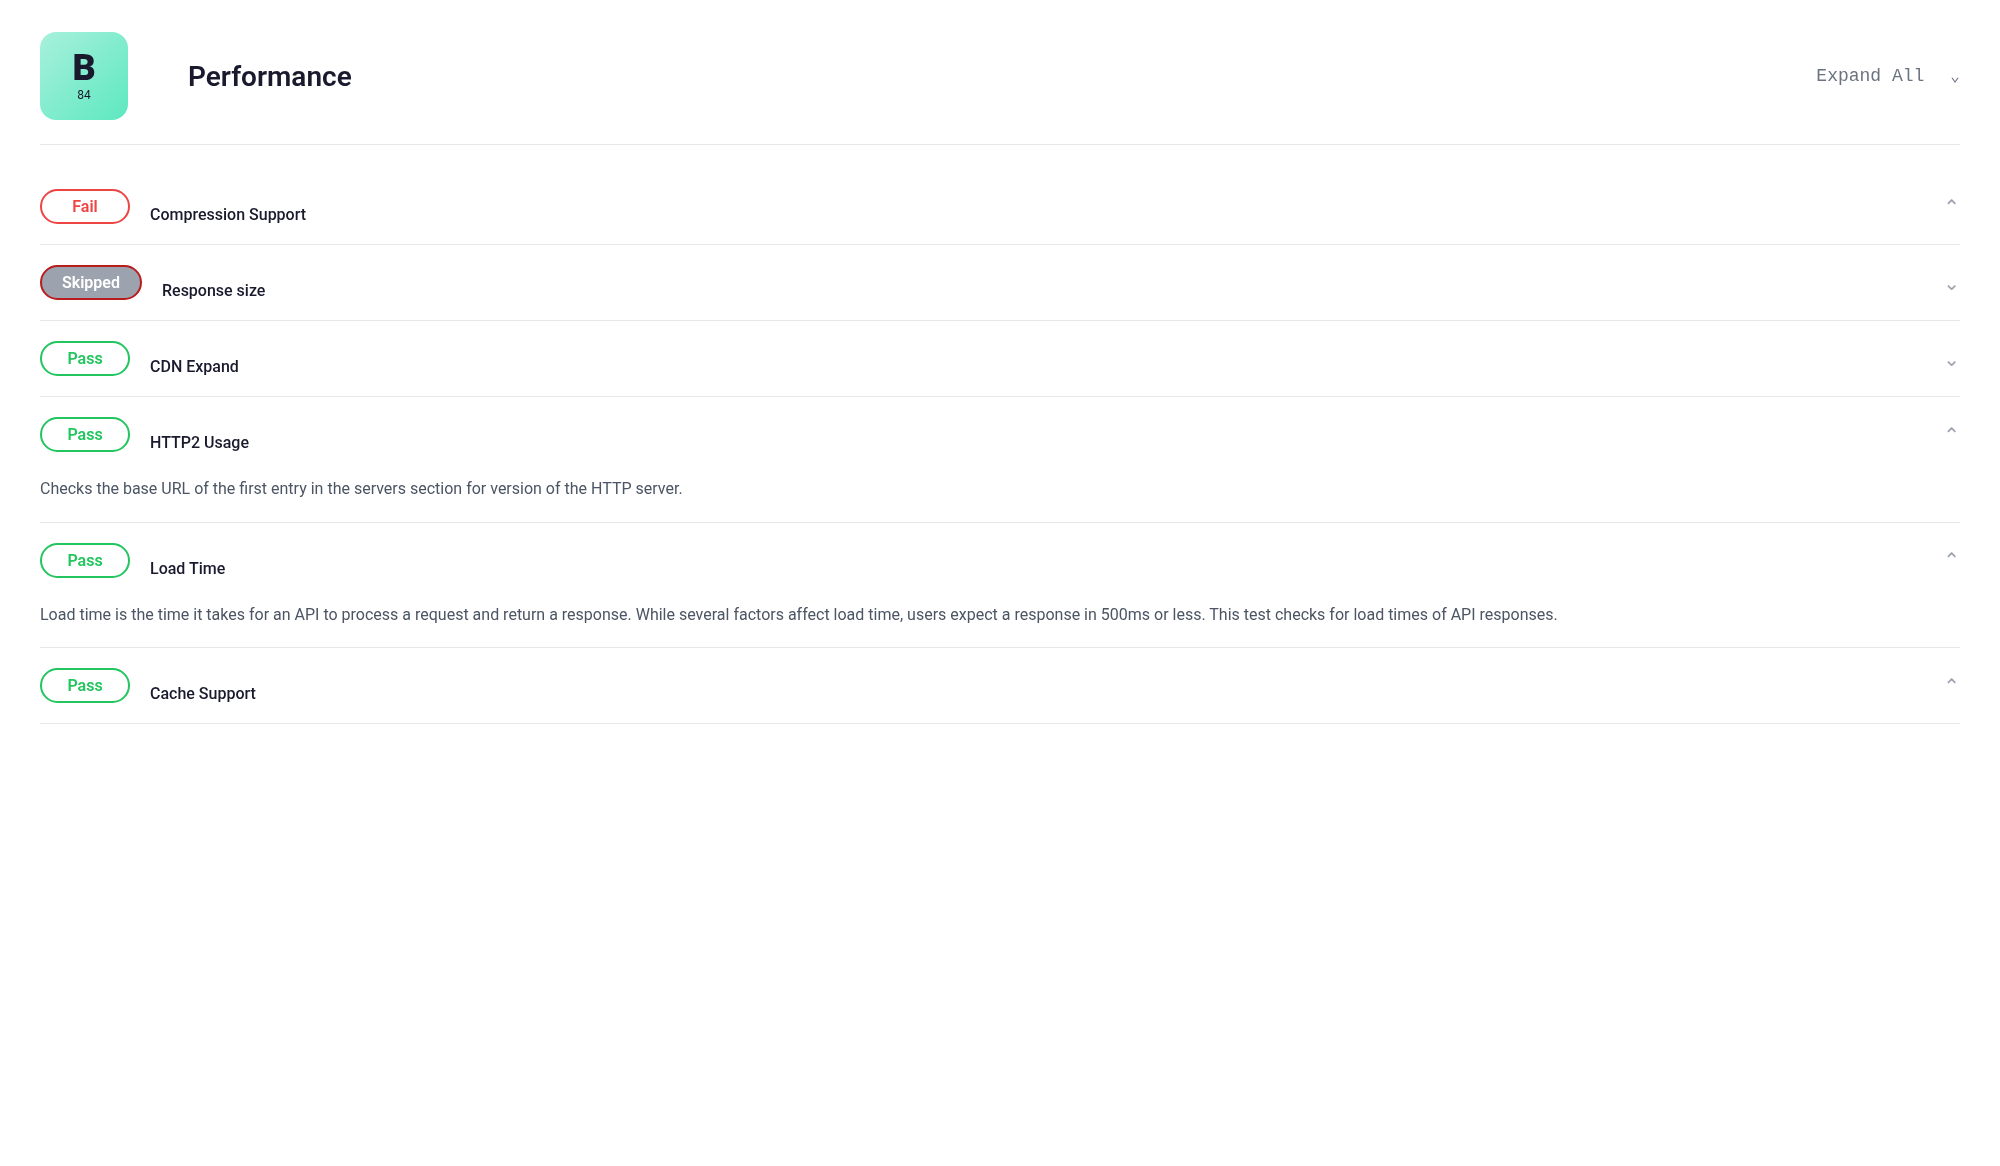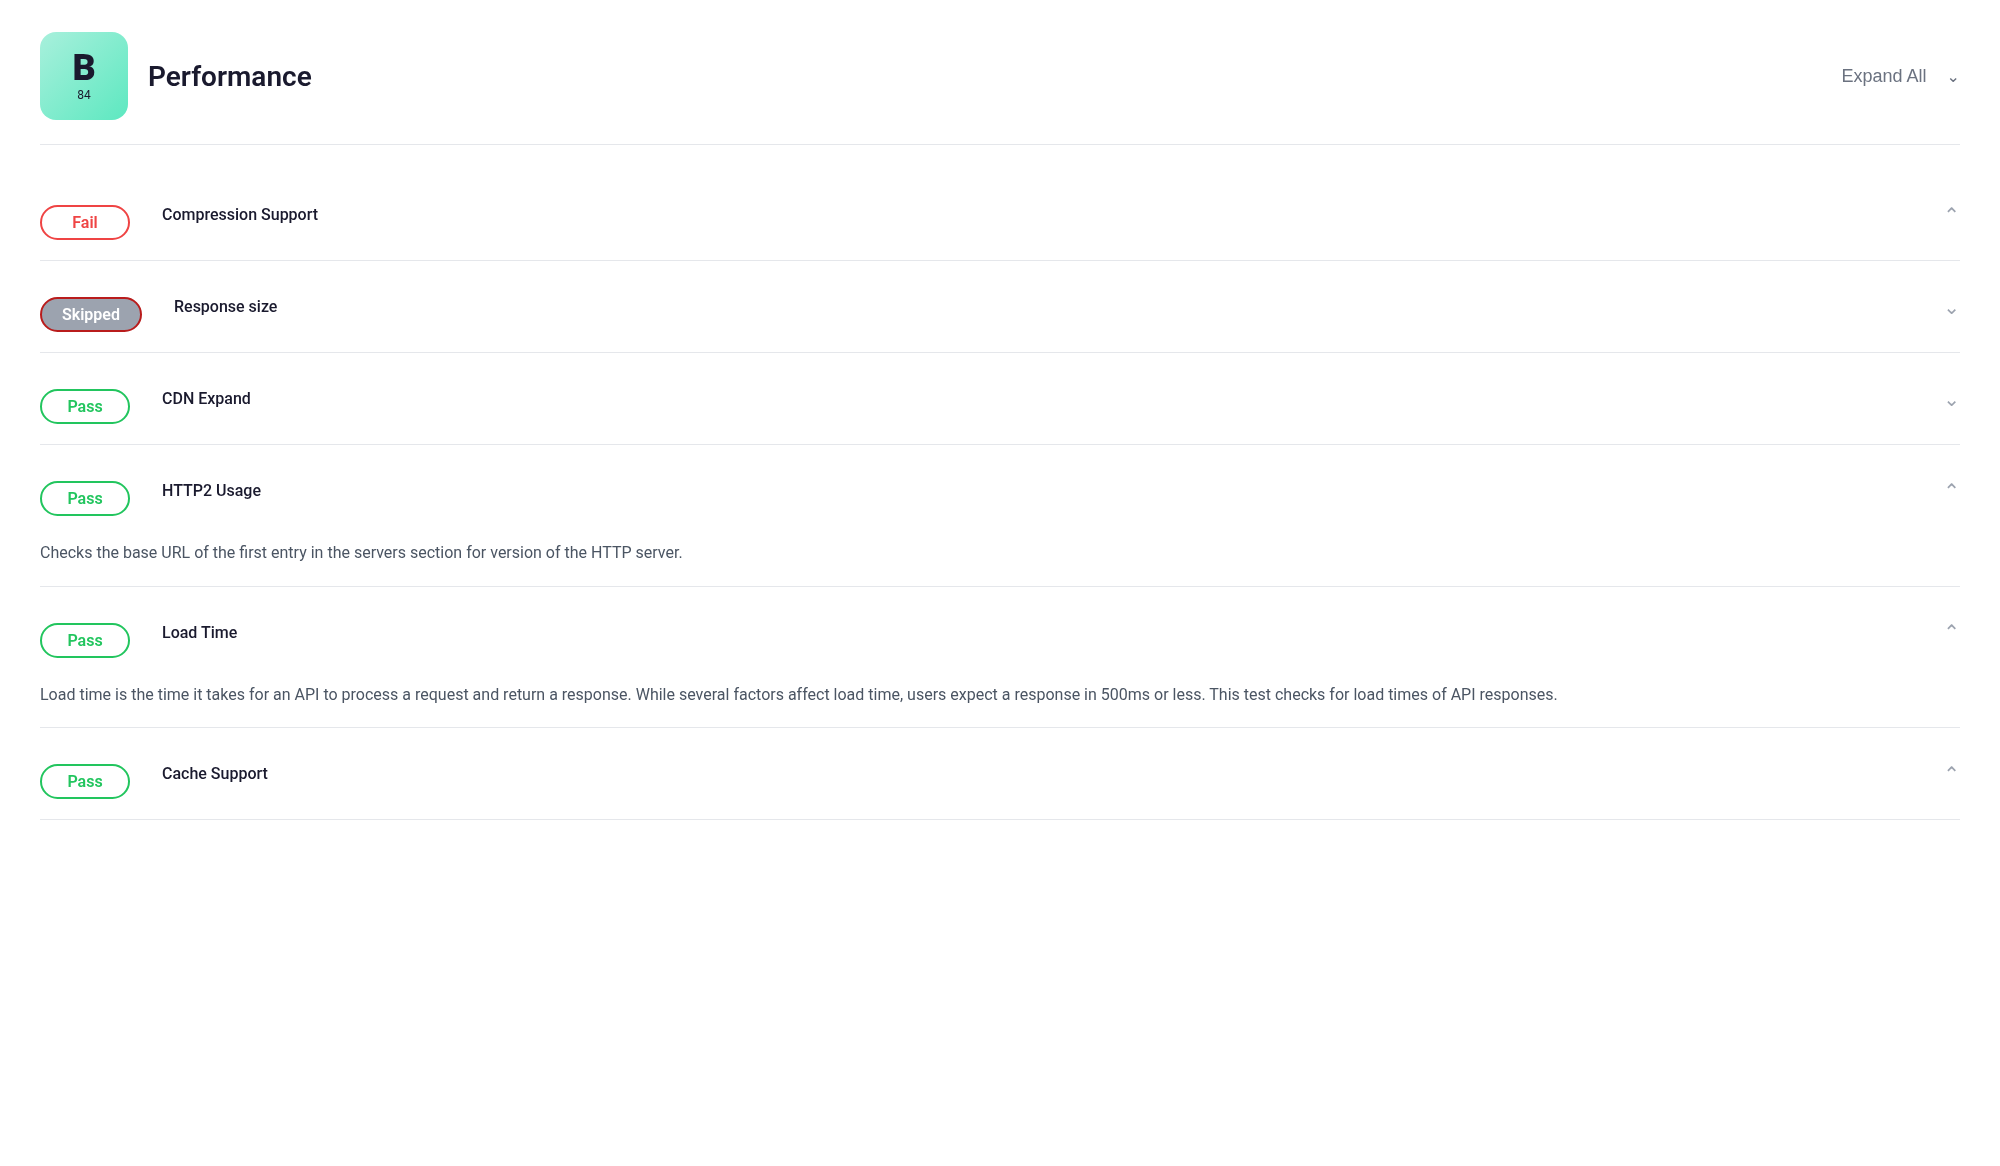--- a/index.html
+++ b/index.html
@@ -60,32 +60,34 @@
     .score-number {
       font-size: 12px;
       font-weight: 400;
       color: #1a1a2e;
     }
 
     .page-title {
       font-size: 28px;
       font-weight: 600;
       color: #1a1a2e;
+      margin-left: 40px;
     }
 
     .expand-all-btn {
       display: flex;
       align-items: center;
-      gap: 20px;
+      gap: 26px;
       background: none;
       border: none;
       cursor: pointer;
       font-size: 18px;
       color: #6b7280;
       font-weight: 400;
+      font-family: Liberation Mono, monospace;
     }
 
     .expand-all-btn .chevron {
       font-size: 16px;
       color: #6b7280;
     }
 
     
     .test-item {
       border-bottom: 1px solid #e5e7eb;
@@ -94,23 +96,22 @@
     .test-header {
       display: flex;
       align-items: center;
       justify-content: space-between;
       padding: 20px 0;
       cursor: pointer;
     }
 
     .test-header-left {
       display: flex;
-      align-items: flex-start;
-      gap: 32px;
-      margin-top: 16px;
+      align-items: flex-end;
+      gap: 20px;
     }
 
     .test-title {
       font-size: 16px;
       font-weight: 500;
       color: #1a1a2e;
     }
 
     .test-description {
       padding: 4px 0 20px 0;

